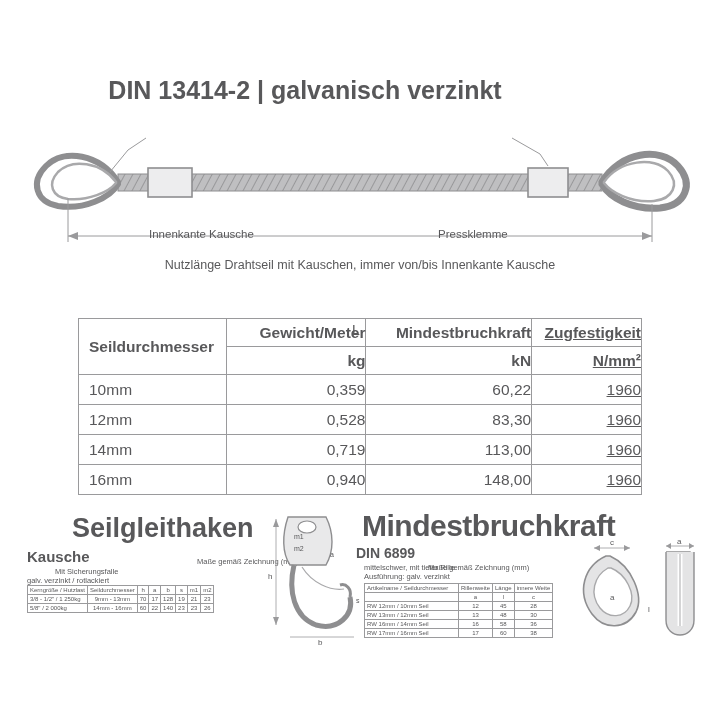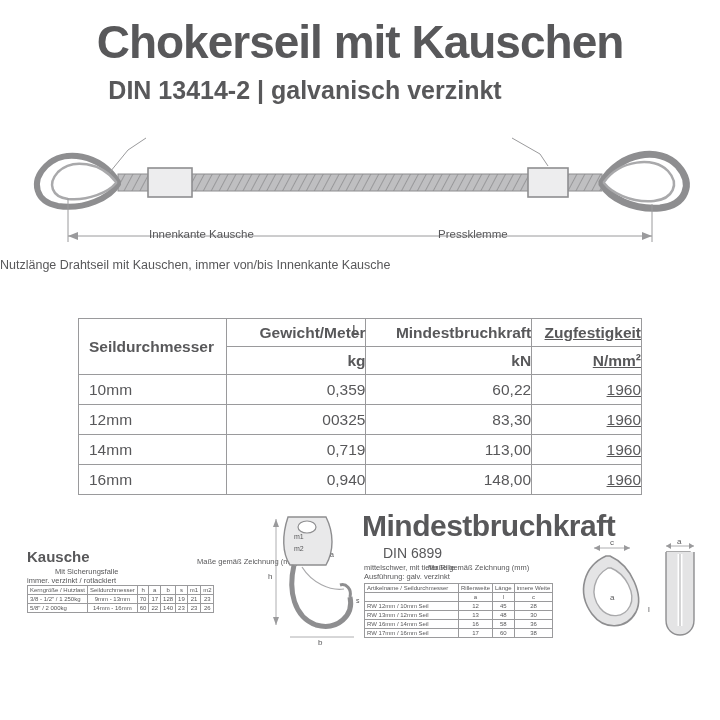--- a/index.html
+++ b/index.html
@@ -31,21 +31,21 @@
   
   .diagram { position:absolute; top:110px; left:0; width:720px; height:180px; }
   .diagram svg { display:block; }
   .callout-label {
     position:absolute; font-size:11.5px; color:#58585a; white-space:nowrap;
   }
   .lbl-innenkante { left:149px; top:118px; }
   .lbl-pressklemme { left:438px; top:118px; }
   .lbl-L { left:352px; top:212px; font-size:14px; }
   .lbl-nutzlaenge {
-    position:absolute; top:258px; left:0; width:720px; text-align:left;
+    position:absolute; top:258px; left:0; width:720px; text-align:center;
     font-size:12.5px; color:#58585a;
   }
 
   
   .main-table {
     position:absolute; top:318px; left:78px;
     width:564px;
     border-collapse:collapse;
     color:#58585a;
   }
@@ -98,36 +98,35 @@
 
   #tbl-haken { left:27px; top:585px; }
   #tbl-haken .lcol { text-align:left; width:54px; }
 
   
   .br-title {
     position:absolute; left:362px; top:509px;
     font-size:30px; font-weight:bold; color:#58585a;
     letter-spacing:-0.5px;
   }
-  .br-sub { position:absolute; left:383px; top:545px; font-size:14px; font-weight:normal; color:#58585a; }
+  .br-sub { position:absolute; left:356px; top:545px; font-size:14px; font-weight:bold; color:#58585a; }
   .br-note1 { position:absolute; left:364px; top:563px; font-size:7.5px; color:#58585a; }
   .br-note2 { position:absolute; left:364px; top:572px; font-size:7.5px; color:#58585a; }
   .br-masse { position:absolute; left:428px; top:563px; font-size:7.5px; color:#58585a; }
 
   #tbl-kauschen { left:364px; top:583px; }
   #tbl-kauschen .lcol { text-align:left; width:94px; }
 
   .dwg { position:absolute; }
 </style>
 </head>
 <body>
 
 <div class="page">
 
-  <div class="title">Chokerseil mit Kauschen</div>
   <div class="subtitle">DIN 13414-2 | galvanisch verzinkt</div>
 
   <div class="diagram">
     <svg width="720" height="180" viewBox="0 0 720 180">
       <defs>
         <pattern id="ropehatch" width="7" height="18" patternUnits="userSpaceOnUse" patternTransform="rotate(28)">
           <rect width="7" height="18" fill="#bfbfc1"></rect>
           <line x1="0" y1="0" x2="0" y2="18" stroke="#8e8e90" stroke-width="1.6"></line>
         </pattern>
       </defs>
@@ -180,42 +179,43 @@
     </thead>
     <tbody>
       <tr>
         <td class="c0">10mm</td>
         <td class="c1">0,359</td>
         <td class="c2">60,22</td>
         <td class="c3">1960</td>
       </tr>
       <tr>
         <td class="c0">12mm</td>
-        <td class="c1">00325</td>
+        <td class="c1">0,528</td>
         <td class="c2">83,30</td>
         <td class="c3">1960</td>
       </tr>
       <tr>
         <td class="c0">14mm</td>
         <td class="c1">0,719</td>
         <td class="c2">113,00</td>
         <td class="c3">1960</td>
       </tr>
       <tr>
         <td class="c0">16mm</td>
         <td class="c1">0,940</td>
         <td class="c2">148,00</td>
         <td class="c3">1960</td>
       </tr>
     </tbody>
   </table>
 
+  <div class="bl-title">Seilgleithaken</div>
   <div class="bl-sub">Kausche</div>
   <div class="bl-note1">Mit Sicherungsfalle</div>
-  <div class="bl-note2">immer. verzinkt / rotlackiert</div>
+  <div class="bl-note2">galv. verzinkt / rotlackiert</div>
   <div class="bl-masse">Maße gemäß Zeichnung (mm)</div>
 
   <svg class="dwg" style="left:268px; top:505px;" width="104" height="140" viewBox="0 0 104 140">
     <path d="M20 12 C 14 30, 14 48, 22 60 L 58 60 C 66 46, 66 28, 58 12 Z" fill="#e9e9ea" stroke="#8e8e90" stroke-width="1.4"></path>
     <ellipse cx="39" cy="22" rx="9" ry="6" fill="#ffffff" stroke="#8e8e90" stroke-width="1.2"></ellipse>
     <path d="M26 60 C 20 86, 26 112, 48 120 C 70 126, 86 110, 82 92" fill="none" stroke="#8e8e90" stroke-width="5"></path>
     <path d="M82 92 C 84 84, 78 78, 72 80" fill="none" stroke="#8e8e90" stroke-width="3"></path>
     <path d="M34 62 C 44 78, 62 86, 76 84" fill="none" stroke="#a9a9ab" stroke-width="1.2"></path>
     <line x1="8" y1="14" x2="8" y2="120" stroke="#9a9a9c" stroke-width="0.8"></line>
     <polygon points="8,14 5,22 11,22" fill="#9a9a9c"></polygon>

